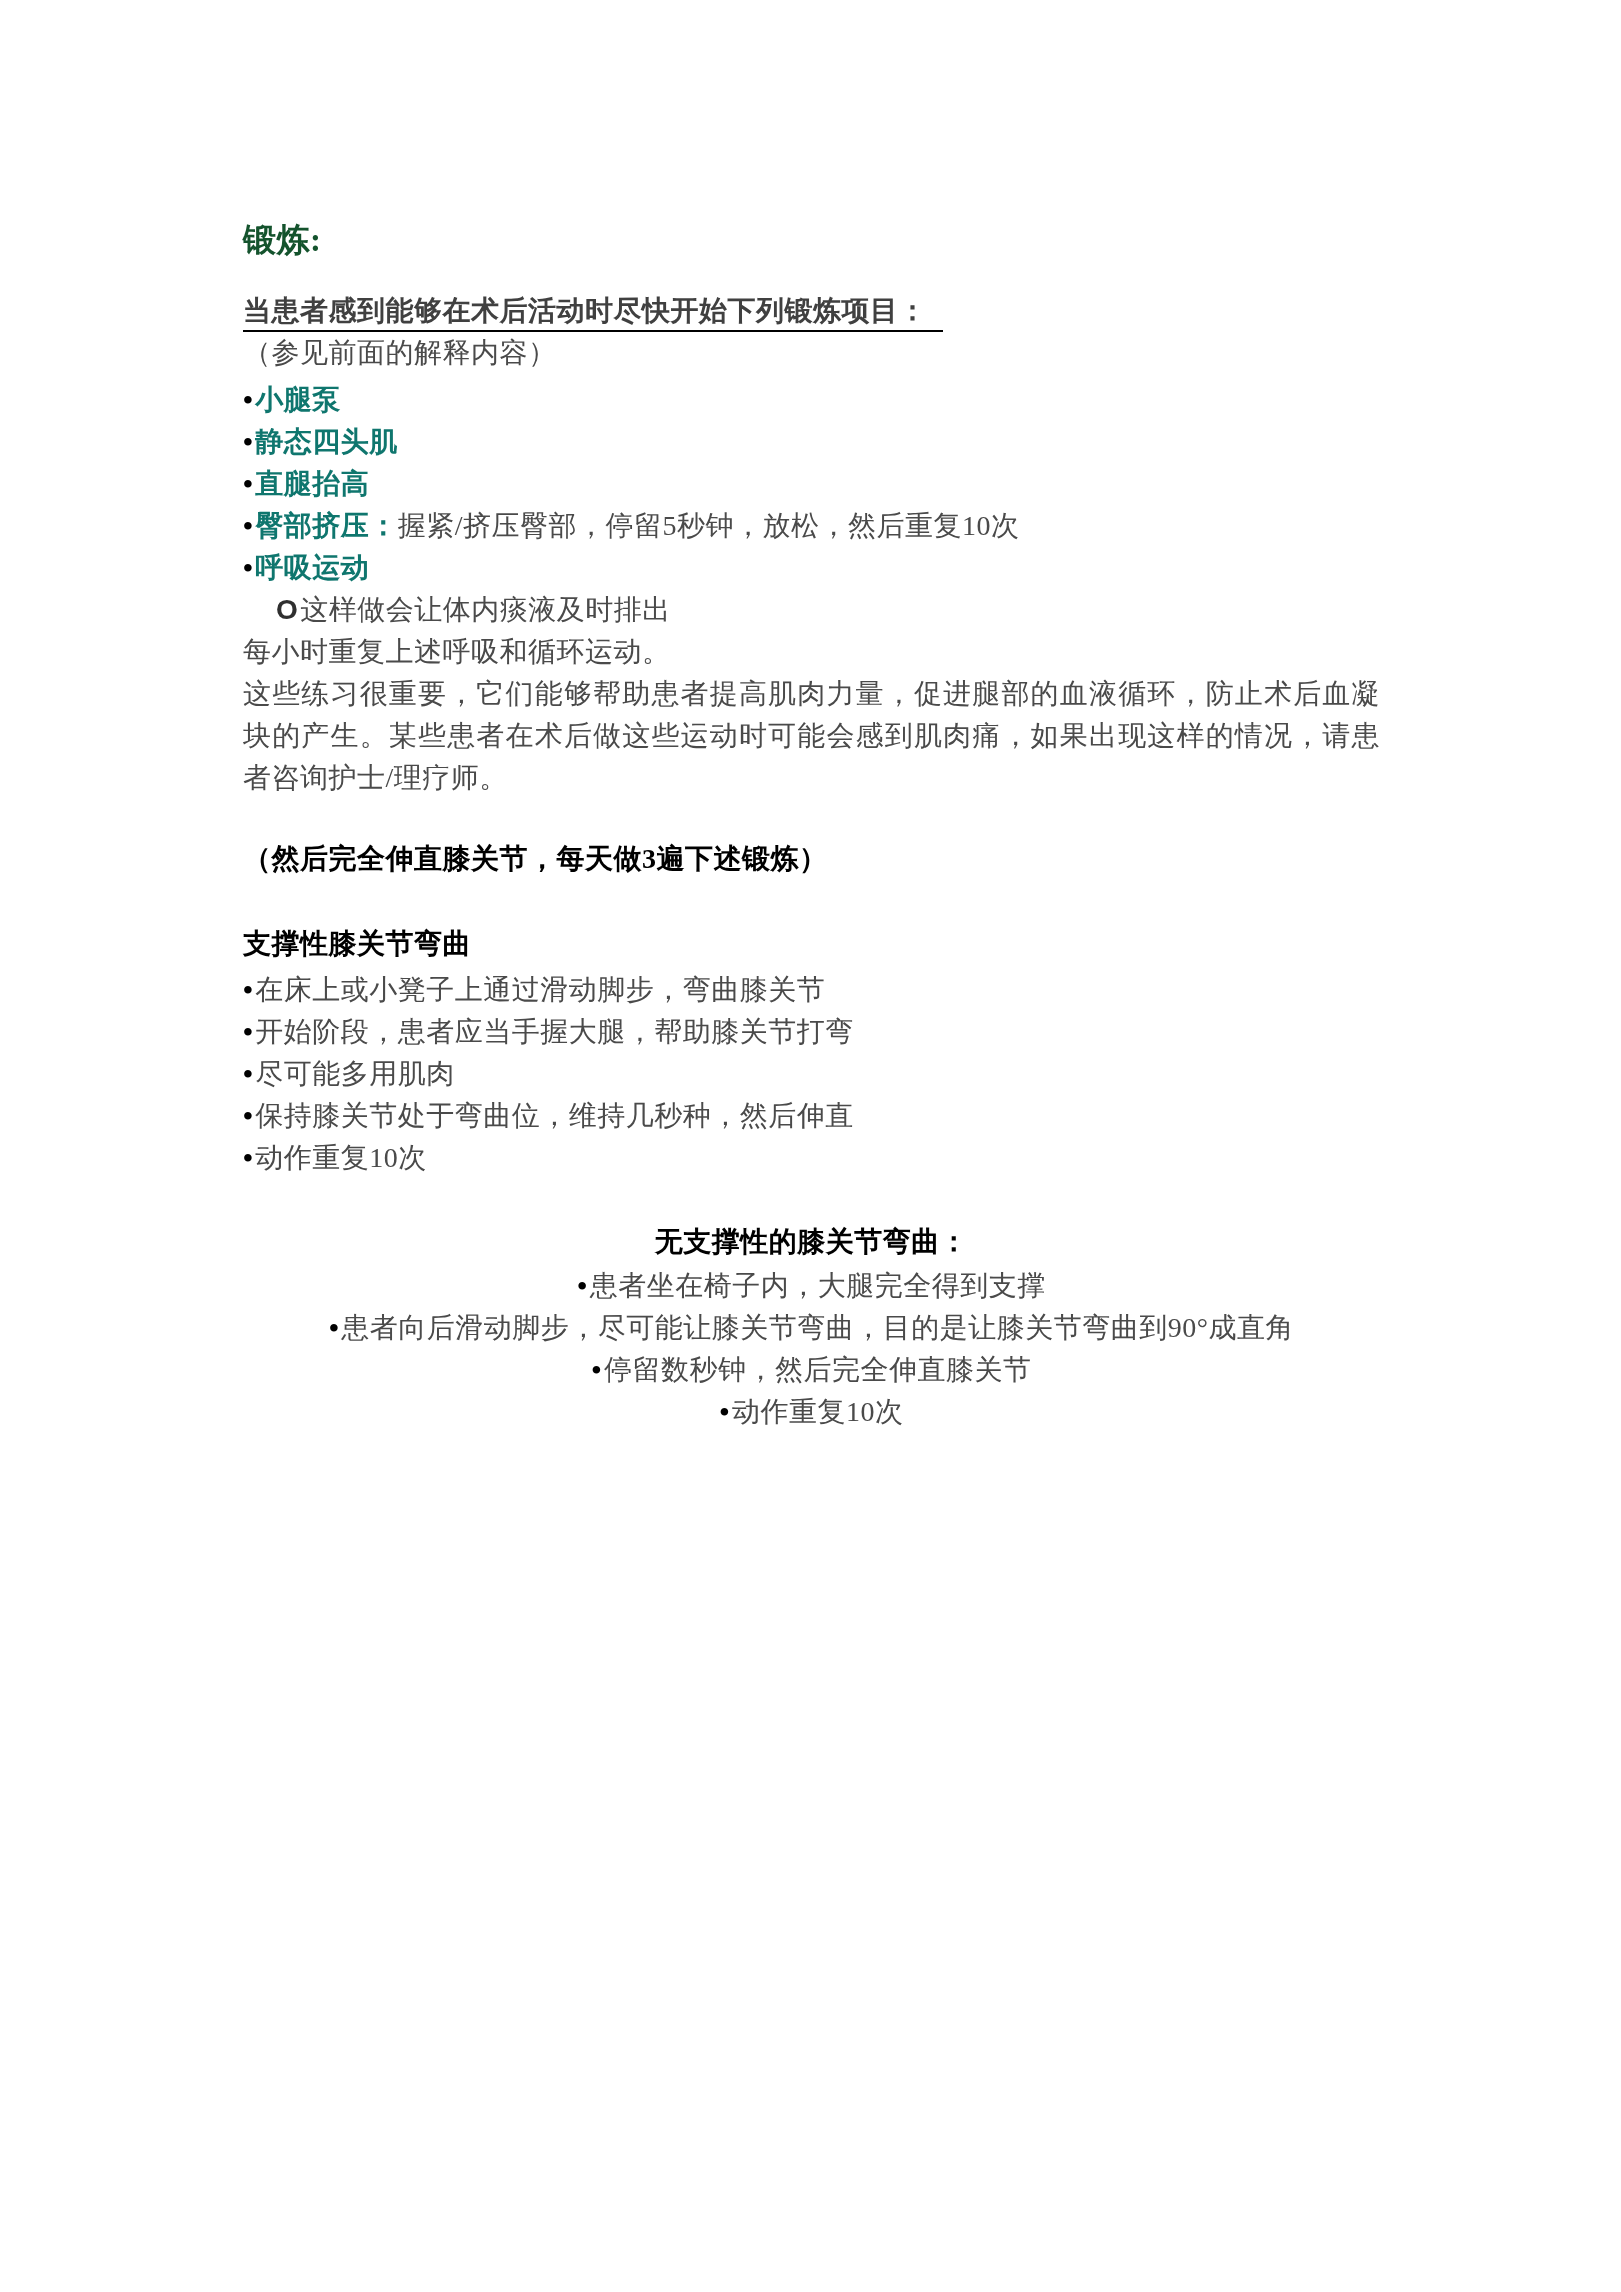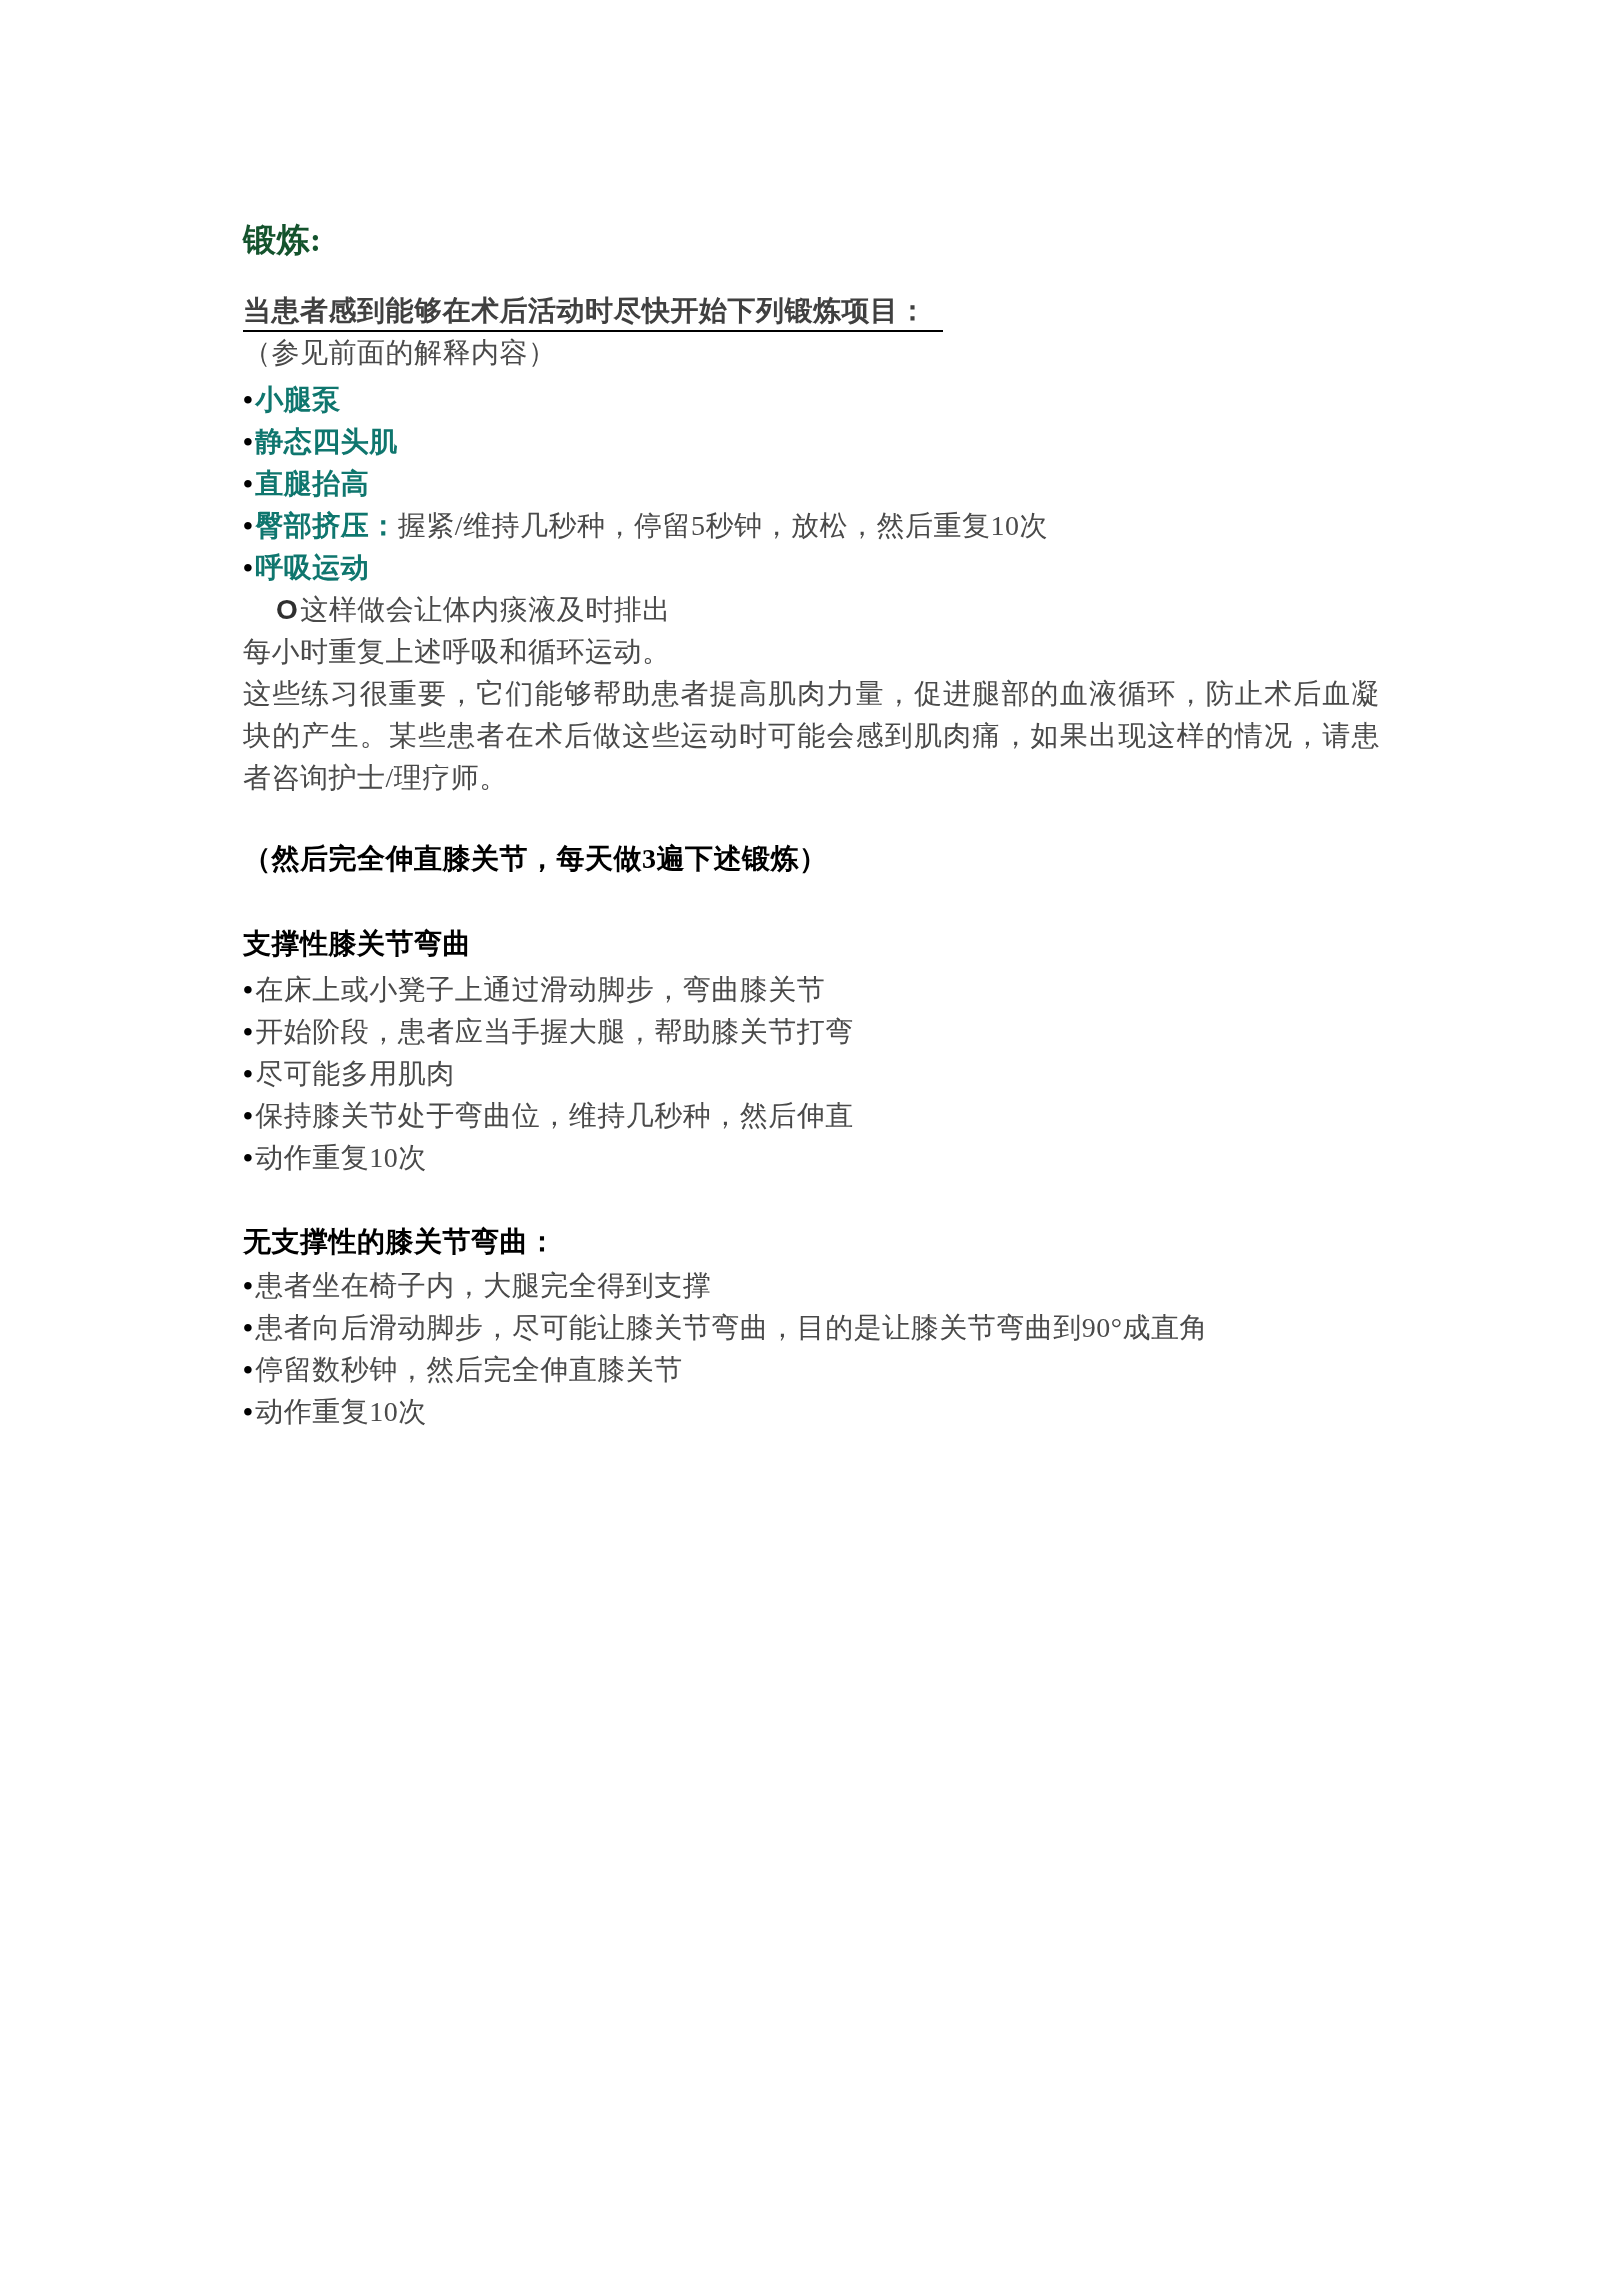--- a/index.html
+++ b/index.html
@@ -75,21 +75,21 @@
     padding-right: 2px;
   }
   .paragraph {
     line-height: 42px;
     text-align: justify;
   }
   .section {
     margin-top: 39px;
   }
   .section.s3 { margin-top: 43px; }
-  .section.s4 { margin-top: 42px; }
+  .section.s4 { margin-top: 42px; text-align: center; }
   .plain-heading {
     font-weight: bold;
     color: #000000;
     line-height: 42px;
   }
 </style>
 </head>
 <body>
 
 <div class="page">
@@ -98,21 +98,21 @@
 
   <div class="sec-heading-line">
     <span class="u-heading">当患者感到能够在术后活动时尽快开始下列锻炼项目：</span>
   </div>
   <div class="note">（参见前面的解释内容）</div>
 
   <div class="bullets">
     <div class="bullet-line"><span class="marker">•</span><span class="b">小腿泵</span><span></span></div>
     <div class="bullet-line"><span class="marker">•</span><span class="b">静态四头肌</span><span></span></div>
     <div class="bullet-line"><span class="marker">•</span><span class="b">直腿抬高</span><span></span></div>
-    <div class="bullet-line"><span class="marker">•</span><span class="b">臀部挤压：</span><span>握紧/维持几秒种，停留5秒钟，放松，然后重复10次</span></div>
+    <div class="bullet-line"><span class="marker">•</span><span class="b">臀部挤压：</span><span>握紧/挤压臀部，停留5秒钟，放松，然后重复10次</span></div>
     <div class="bullet-line"><span class="marker">•</span><span class="b">呼吸运动</span><span></span></div>
 
     <div class="sub-bullet-line"><span class="o-marker">O</span><span>这样做会让体内痰液及时排出</span></div>
 
     <div class="paragraph">每小时重复上述呼吸和循环运动。</div>
     <div class="paragraph">这些练习很重要，它们能够帮助患者提高肌肉力量，促进腿部的血液循环，防止术后血凝块的产生。某些患者在术后做这些运动时可能会感到肌肉痛，如果出现这样的情况，请患者咨询护士/理疗师。</div>
   </div>
 
   <div class="section s2">
     <div class="note bold">（然后完全伸直膝关节，每天做3遍下述锻炼）</div>

